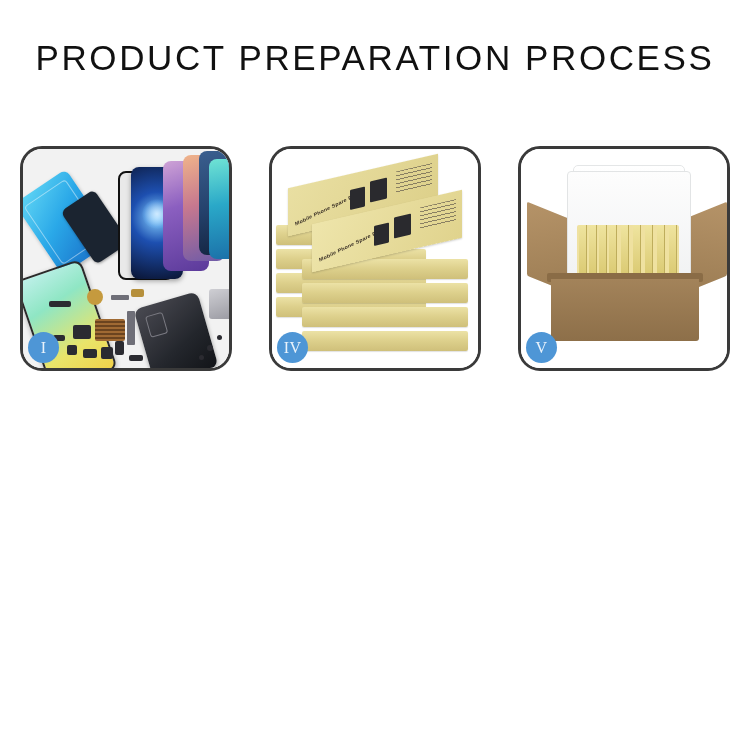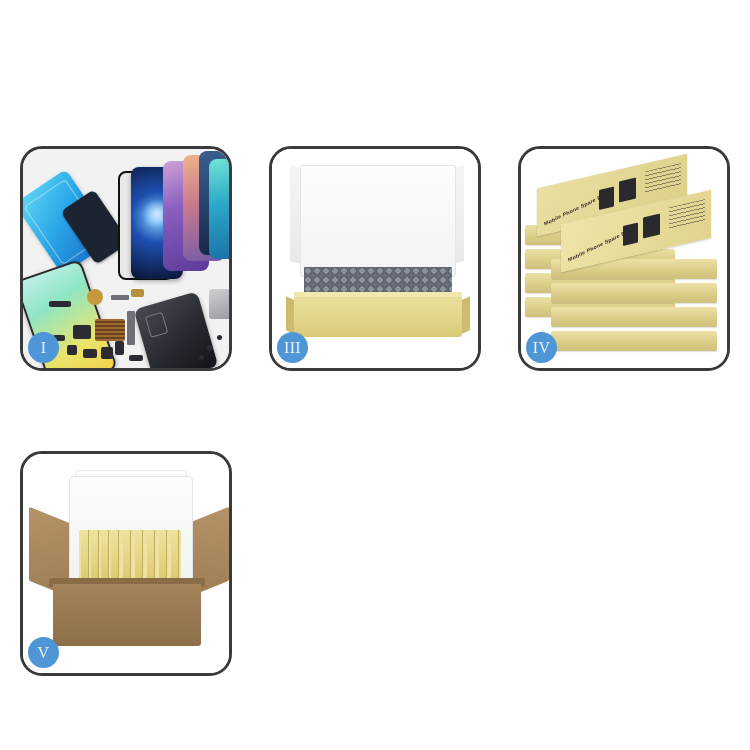--- a/index.html
+++ b/index.html
@@ -188,20 +188,21 @@
     transform:skewY(9deg);}
   .c-tape{position:absolute;background:#a2845a;opacity:.85;}
   .c-seam{position:absolute;background:rgba(90,70,45,.45);}
 </style>
 </head>
 <body>
 
 <div class="page">
 
   <div class="header">
+    <div class="title">PRODUCT PREPARATION PROCESS</div>
   </div>
 
   <div class="grid">
 
     <div class="panel">
       <div class="photo p1">
         <div class="ph ph-a"></div>
         <div class="ph ph-b"></div>
         <div class="ph ph-c"></div>
         <div class="ph ph-d"></div>
@@ -226,33 +227,20 @@
         <div class="chip" style="left:106px;top:206px;width:14px;height:6px;"></div>
         <div class="chip" style="left:184px;top:196px;width:6px;height:6px;border-radius:50%;"></div>
         <div class="chip" style="left:194px;top:186px;width:5px;height:5px;border-radius:50%;"></div>
         <div class="chip" style="left:176px;top:206px;width:5px;height:5px;border-radius:50%;"></div>
         <div class="chip flex" style="left:186px;top:140px;width:24px;height:30px;background:linear-gradient(160deg,#cfcfd4,#9a9aa2);border-radius:3px;"></div>
       </div>
       <div class="badge">I</div>
     </div>
 
 
-    <div class="panel">
-      <div class="photo p3">
-        <div class="b3-lid-l"></div>
-        <div class="b3-lid-r"></div>
-        <div class="b3-lid"></div>
-        <div class="b3-foam"></div>
-        <div class="b3-sideL"></div>
-        <div class="b3-sideR"></div>
-        <div class="b3-topedge"></div>
-        <div class="b3-front"></div>
-      </div>
-      <div class="badge">III</div>
-    </div>
 
     <div class="panel">
       <div class="photo p4">
         <div class="slab" style="left:4px;top:76px;width:150px;"></div>
         <div class="slab" style="left:4px;top:100px;width:150px;"></div>
         <div class="slab" style="left:4px;top:124px;width:150px;"></div>
         <div class="slab" style="left:4px;top:148px;width:150px;"></div>
         <div class="slab" style="left:30px;top:110px;width:166px;"></div>
         <div class="slab" style="left:30px;top:134px;width:166px;"></div>
         <div class="slab" style="left:30px;top:158px;width:166px;"></div>

